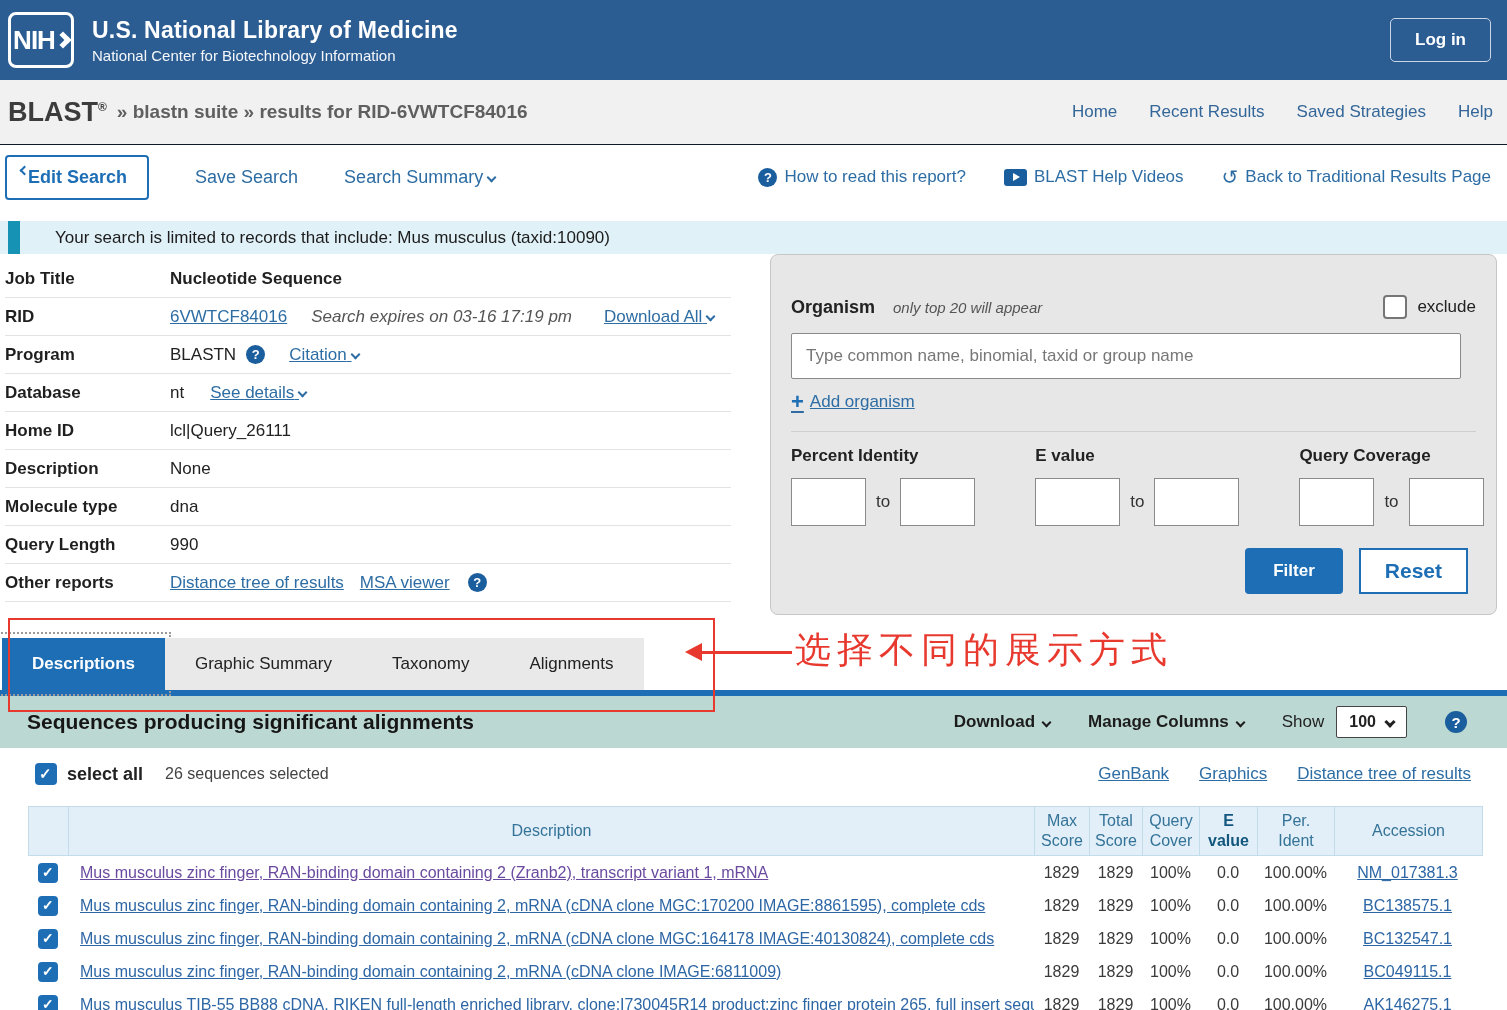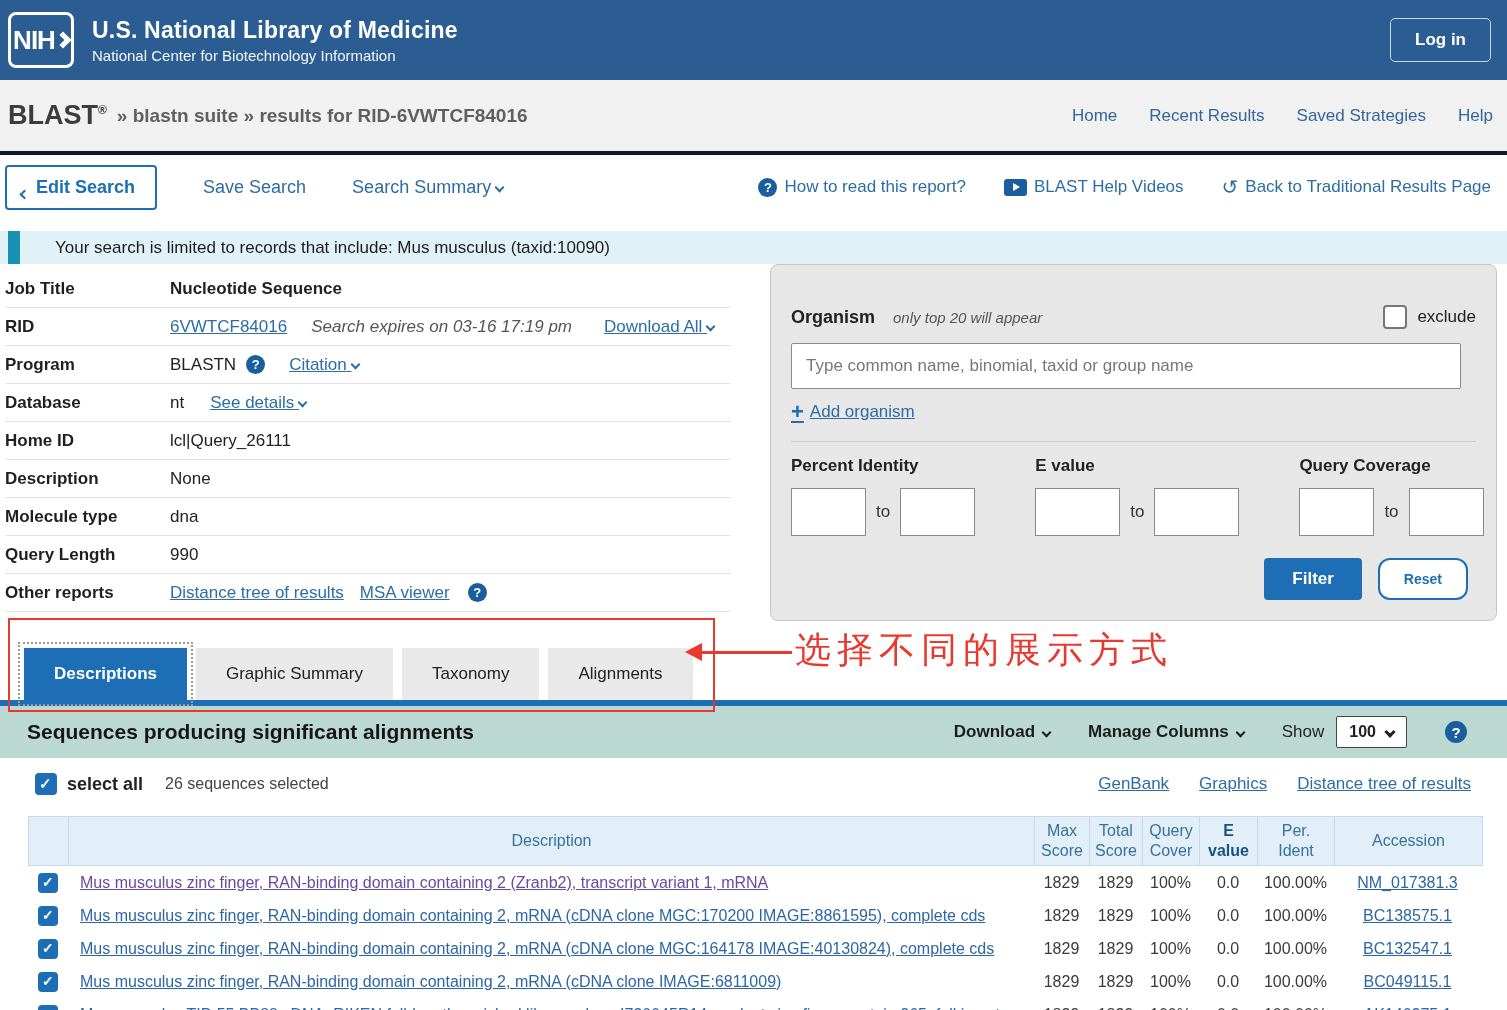--- a/index.html
+++ b/index.html
@@ -13,31 +13,31 @@
               font-size:26px; letter-spacing:-1px; position:relative; }
   .nih-logo .chev-big { width:12px; height:12px; border-right:5px solid #fff; border-bottom:5px solid #fff;
               transform:rotate(-45deg); margin-left:2px; }
   .hd-titles { margin-left:18px; color:#fff; }
   .hd-title { font-size:23px; font-weight:bold; letter-spacing:0.2px; }
   .hd-sub { font-size:15px; margin-top:3px; opacity:0.95; }
   .login-btn { margin-left:auto; border:1px solid #c9d6e4; border-radius:5px; background:transparent;
                color:#fff; font-size:17px; font-weight:bold; padding:11px 24px; cursor:pointer; }
 
   
-  .crumb-bar { height:75px; background:#f1f1f1; display:flex; align-items:center; padding:0 14px 0 8px; border-bottom:4px solid #0f172a;}
+  .crumb-bar { height:65px; background:#f1f1f1; display:flex; align-items:center; padding:0 14px 0 8px; border-bottom:1px solid #0f172a;}
   .brand { font-size:27px; font-weight:bold; color:#3c3c3c; }
   .brand sup { font-size:12px; }
   .crumb-path { font-size:19px; font-weight:bold; color:#5f5f5f; margin-left:10px; }
   .crumb-nav { margin-left:auto; display:flex; gap:32px; }
   .crumb-nav a { color:#336699; font-size:17px; text-decoration:none; }
 
   
   .action-row { height:64px; background:#fff; display:flex; align-items:center; padding-left:5px; }
   .edit-btn { border:2px solid #1d6eb5; border-radius:4px; background:#fff; color:#1d6eb5;
-              font-weight:bold; font-size:18px; padding:10px 20px 10px 14px; display:flex; align-items:flex-end; gap:8px; cursor:pointer;}
+              font-weight:bold; font-size:18px; padding:10px 20px 10px 14px; display:flex; align-items:flex-start; gap:0; cursor:pointer;}
   .lnk { color:#2d6da4; font-size:18px; text-decoration:none; }
   .action-left { display:flex; align-items:center; gap:46px; }
   .action-right { margin-left:auto; display:flex; align-items:center; gap:38px; padding-right:16px; }
   .action-right .lnk { font-size:17px; display:flex; align-items:center; gap:7px; }
 
   .chev { display:inline-block; width:7px; height:7px; border-right:2px solid currentColor;
           border-bottom:2px solid currentColor; transform:rotate(45deg); vertical-align:2px; }
   .chev-left { transform:rotate(135deg); }
   .chev-bold { width:8px; height:8px; border-width:3px; }
 
@@ -79,25 +79,25 @@
   .panel-div { border:none; border-top:1px solid #cfcfcf; margin:18px 0 14px 0; }
   .ranges { display:flex; gap:60px; }
   .rgroup .rlabel { font-weight:bold; font-size:17px; margin-bottom:12px; }
   .rboxes { display:flex; align-items:center; }
   .rinput { width:75px; height:48px; border:1px solid #8a8a8a; background:#fff; font-size:16px; padding:0 8px;}
   .rinput.wide { width:85px; }
   .to-label { font-size:17px; margin:0 10px; color:#333; }
   .fbtn-row { display:flex; justify-content:flex-end; gap:16px; margin-top:22px; padding-right:8px;}
   .filter-btn { background:#1d6eb5; color:#ffffff; border:none; border-radius:4px; font-weight:bold;
                 font-size:17px; padding:11px 28px; cursor:pointer; }
-  .reset-btn { background:#fff; color:#1d6eb5; border:2px solid #1d6eb5; border-radius:12px; font-weight:bold;
-               font-size:14px; padding:9px 24px; cursor:pointer; }
-
-  
-  .tabs-row { display:flex; gap:9px; padding-left:24px; margin-top:18px; height:52px; }
+  .reset-btn { background:#fff; color:#1d6eb5; border:2px solid #1d6eb5; border-radius:0; font-weight:bold;
+               font-size:21px; padding:9px 24px; cursor:pointer; }
+
+  
+  .tabs-row { display:flex; padding-left:2px; margin-top:18px; height:52px; }
   .tab { background:#e9e9e9; color:#222; font-size:17px; padding:0 30px; display:flex; align-items:center; cursor:pointer; }
   .tab.active { background:#1d6eb5; color:#fff; font-weight:bold; outline:2px dotted #9a9a9a; outline-offset:4px; }
   .tab-strip { height:6px; background:#1d6eb5; }
 
   
   .anno-rect { position:absolute; left:8px; top:618px; width:707px; height:94px; border:2px solid #e8392f; z-index:50; pointer-events:none;}
   .anno-arrow { position:absolute; left:700px; top:651px; width:92px; height:3px; background:#e8392f; z-index:51; pointer-events:none;}
   .anno-arrow::before { content:""; position:absolute; left:-15px; top:-8px; border-top:9px solid transparent;
                         border-bottom:9px solid transparent; border-right:17px solid #e8392f; }
   .anno-text { position:absolute; left:795px; top:626px; z-index:51; color:#e8392f; pointer-events:none;

